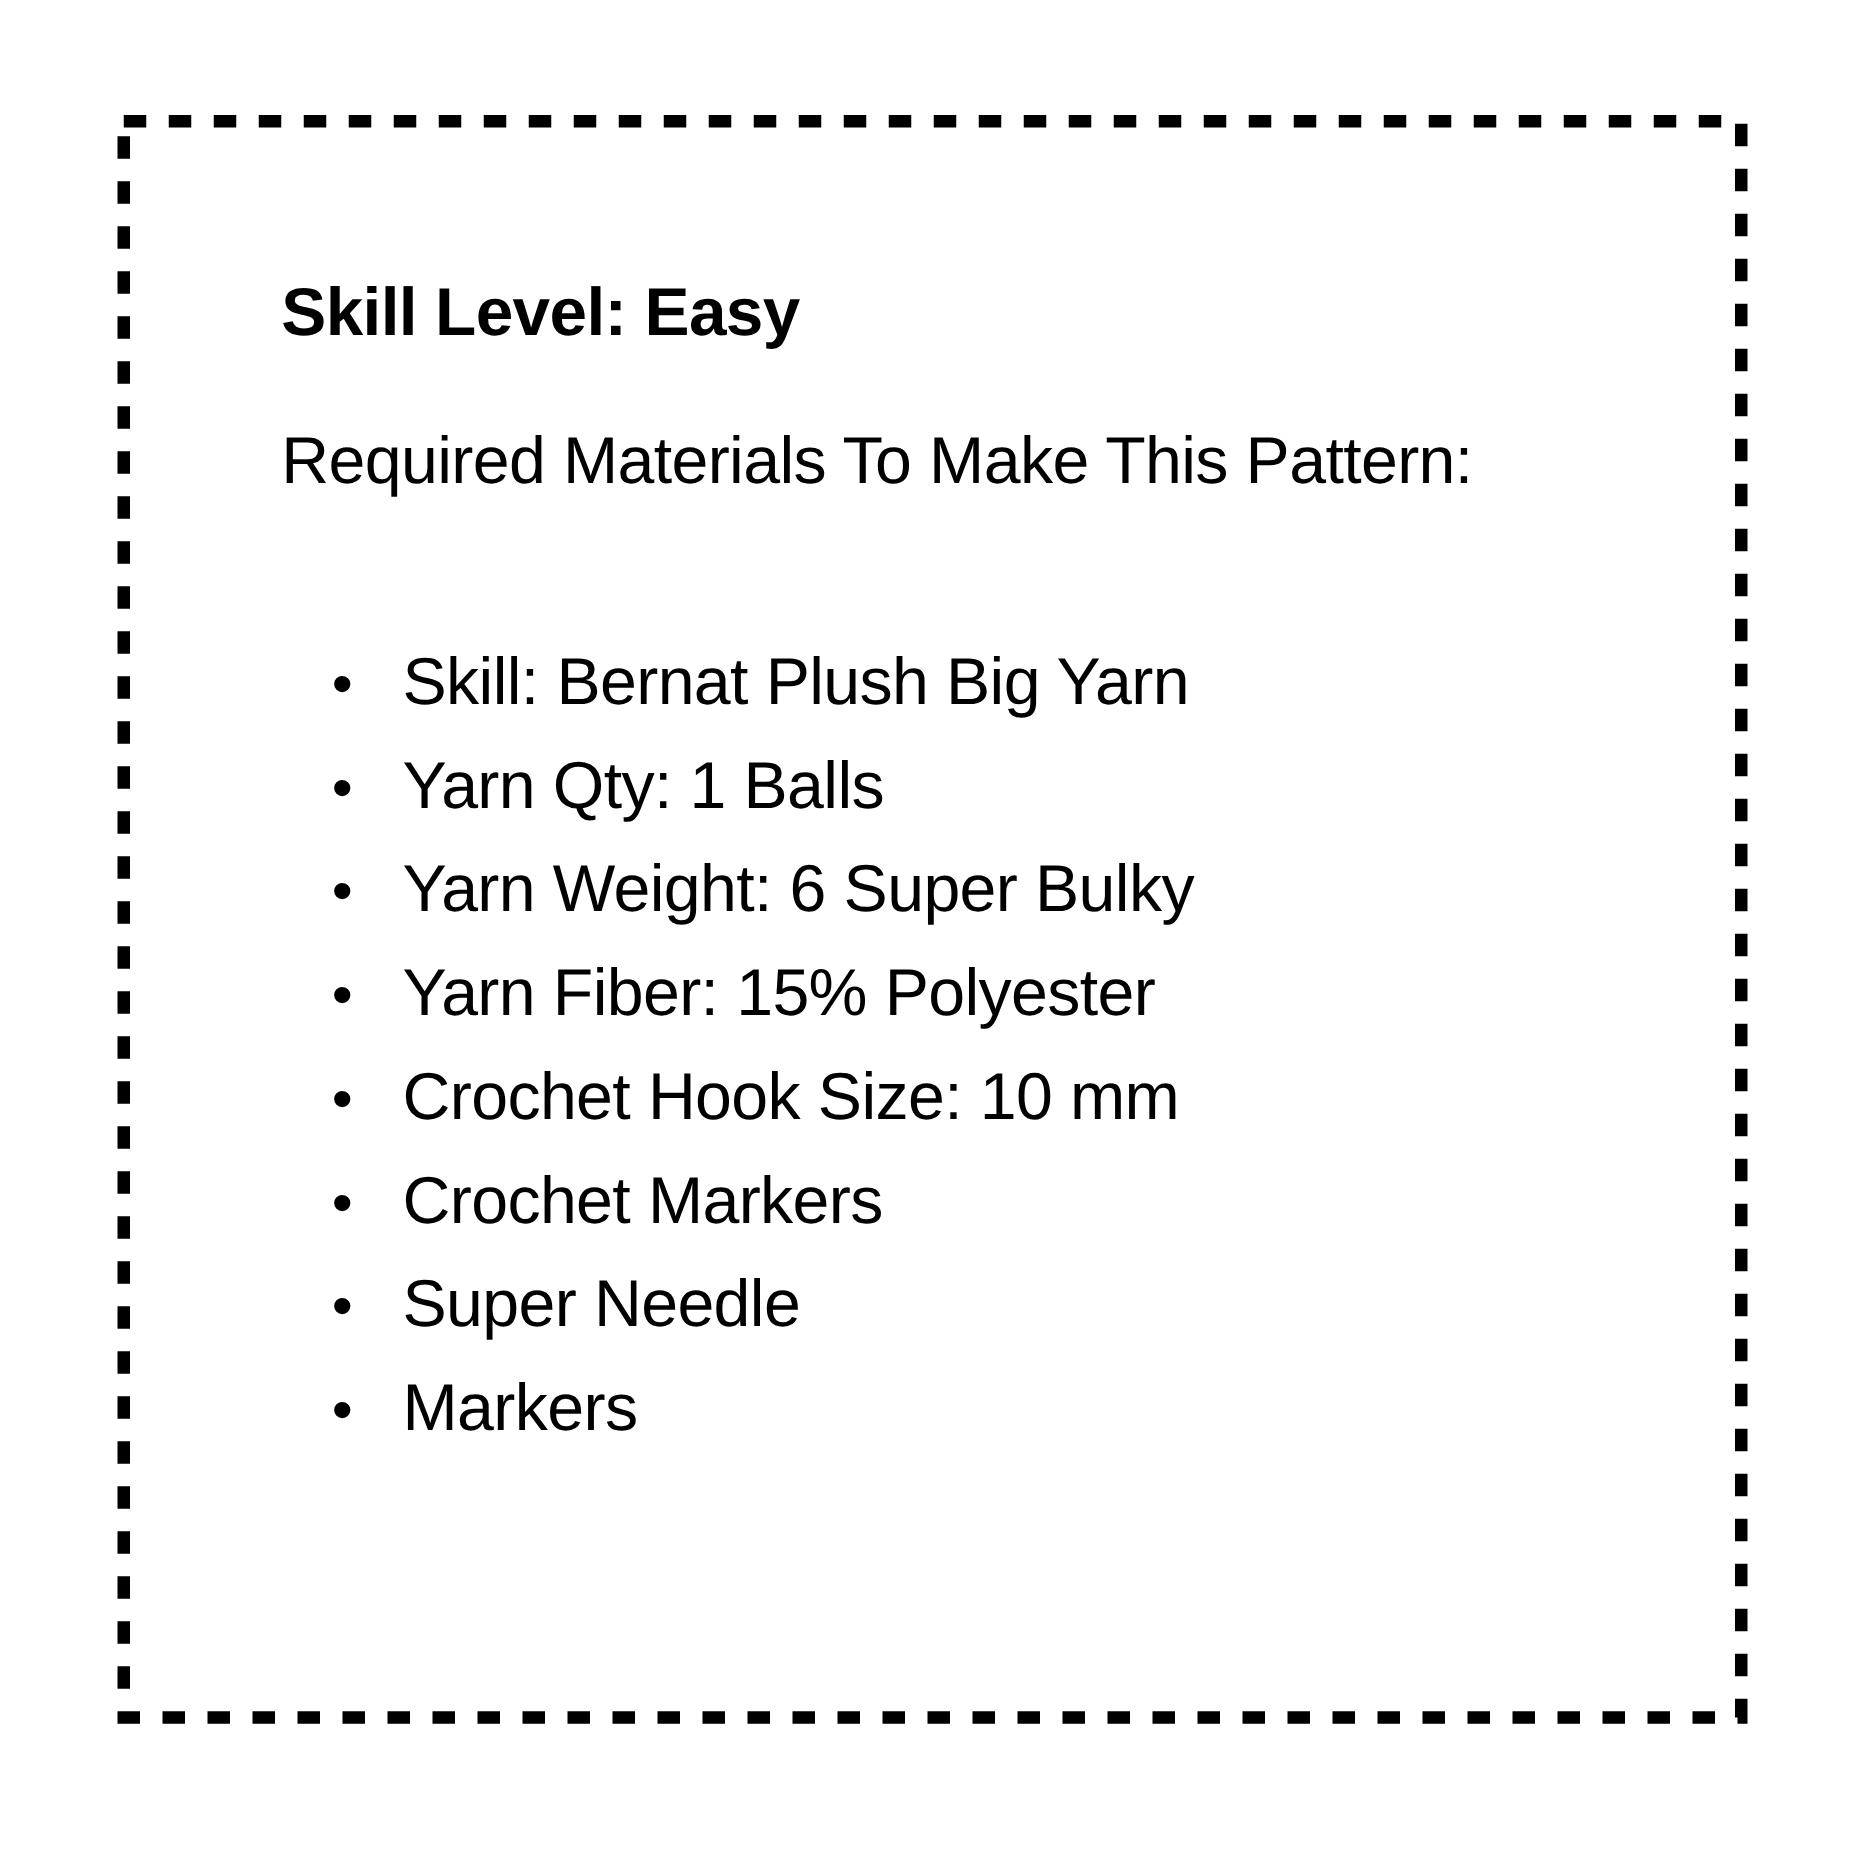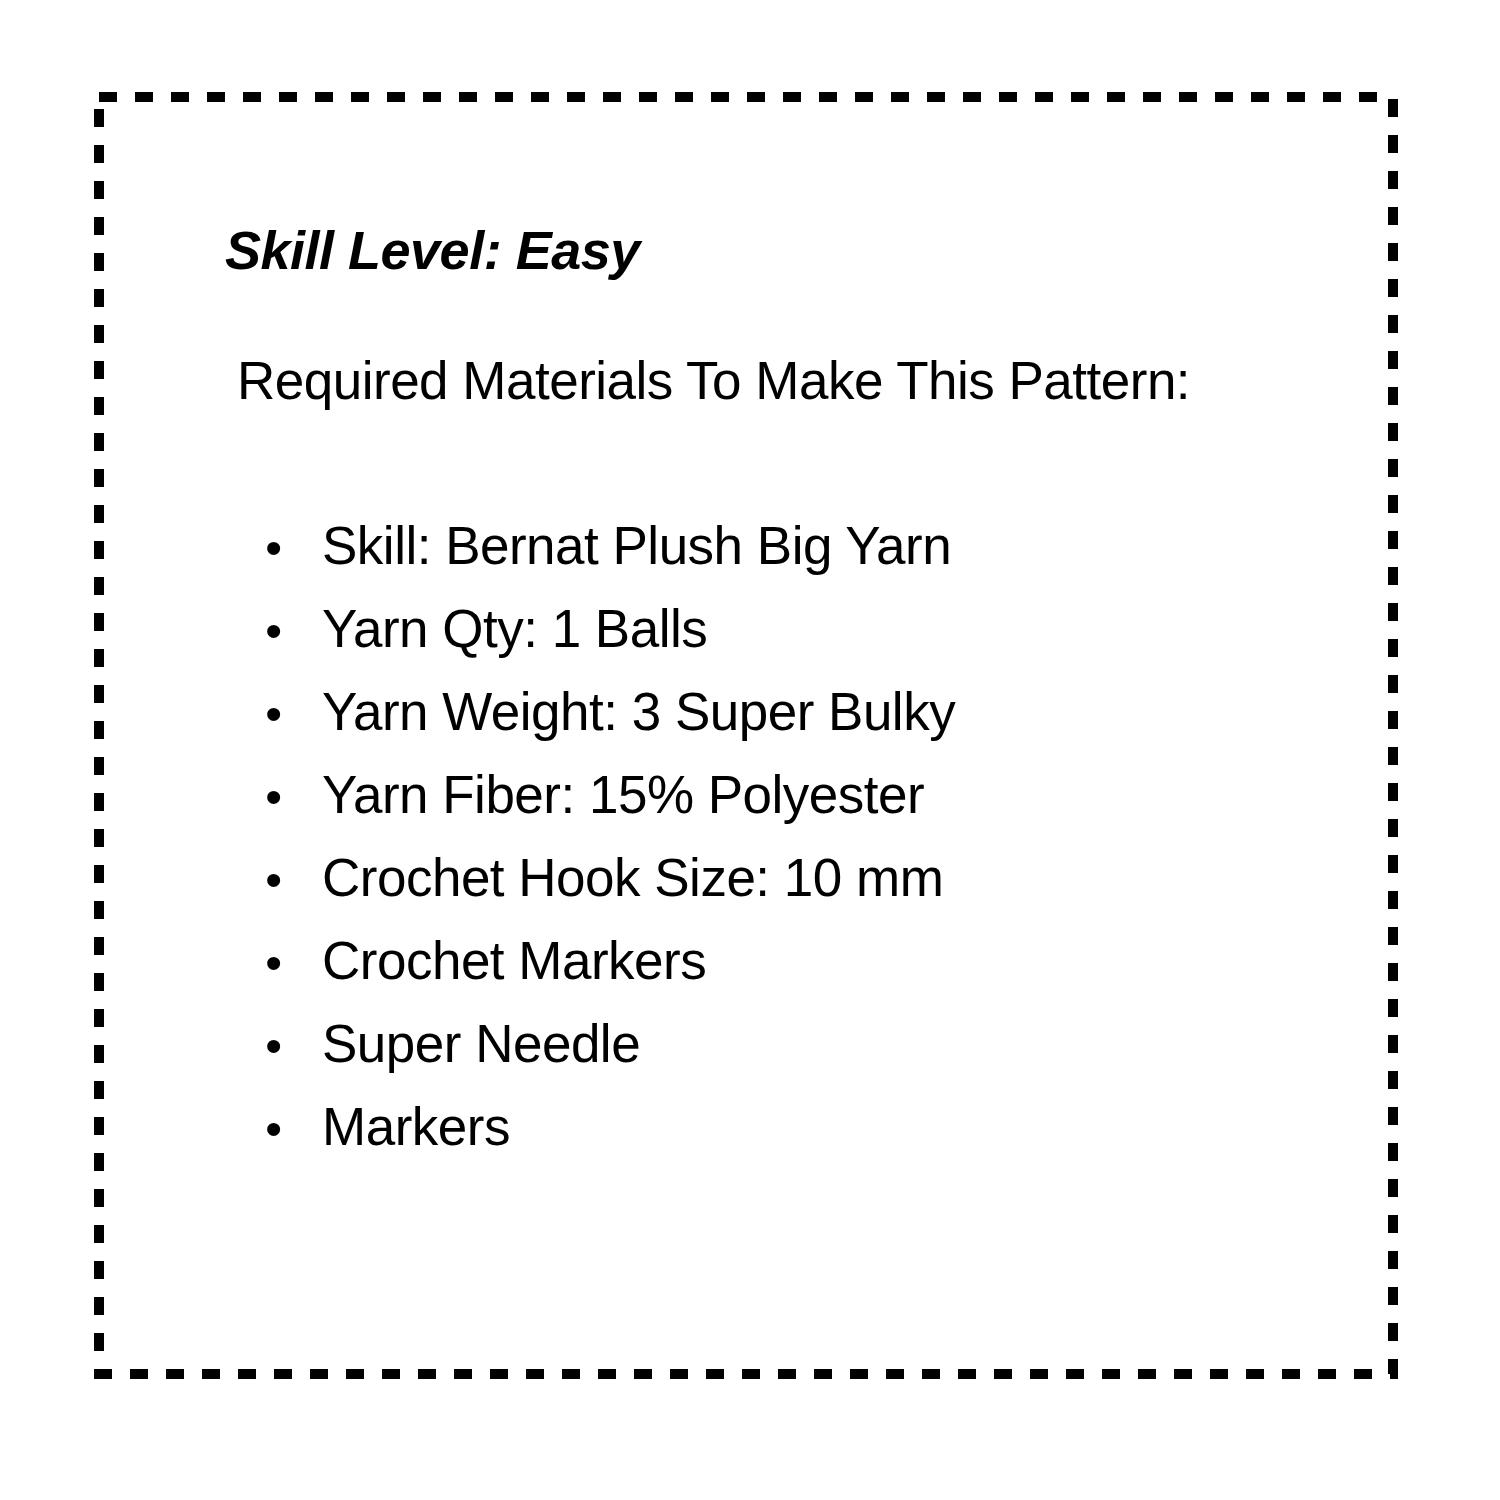--- a/index.html
+++ b/index.html
@@ -28,27 +28,26 @@
   .skill-heading {
     position: absolute;
     left: 225px;
     top: 220px;
     margin: 0;
     font-size: 54px;
     line-height: 60px;
     font-weight: 700;
     letter-spacing: -0.5px;
     white-space: nowrap;
-    font-style: italic;
   }
   .materials-heading {
     position: absolute;
     left: 225px;
     top: 339px;
-    margin: 12px;
+    margin: 0;
     font-size: 53px;
     line-height: 60px;
     font-weight: 400;
     letter-spacing: -0.5px;
     white-space: nowrap;
   }
   .materials-list {
     position: absolute;
     left: 225px;
     top: 504px;
@@ -95,21 +94,21 @@
     <li>
       <span class="bullet">•</span>
       <span class="item-text">Skill: Bernat Plush Big Yarn</span>
     </li>
     <li>
       <span class="bullet">•</span>
       <span class="item-text">Yarn Qty: 1 Balls</span>
     </li>
     <li>
       <span class="bullet">•</span>
-      <span class="item-text">Yarn Weight: 3 Super Bulky</span>
+      <span class="item-text">Yarn Weight: 6 Super Bulky</span>
     </li>
     <li>
       <span class="bullet">•</span>
       <span class="item-text">Yarn Fiber: 15% Polyester</span>
     </li>
     <li>
       <span class="bullet">•</span>
       <span class="item-text">Crochet Hook Size: 10 mm</span>
     </li>
     <li>

